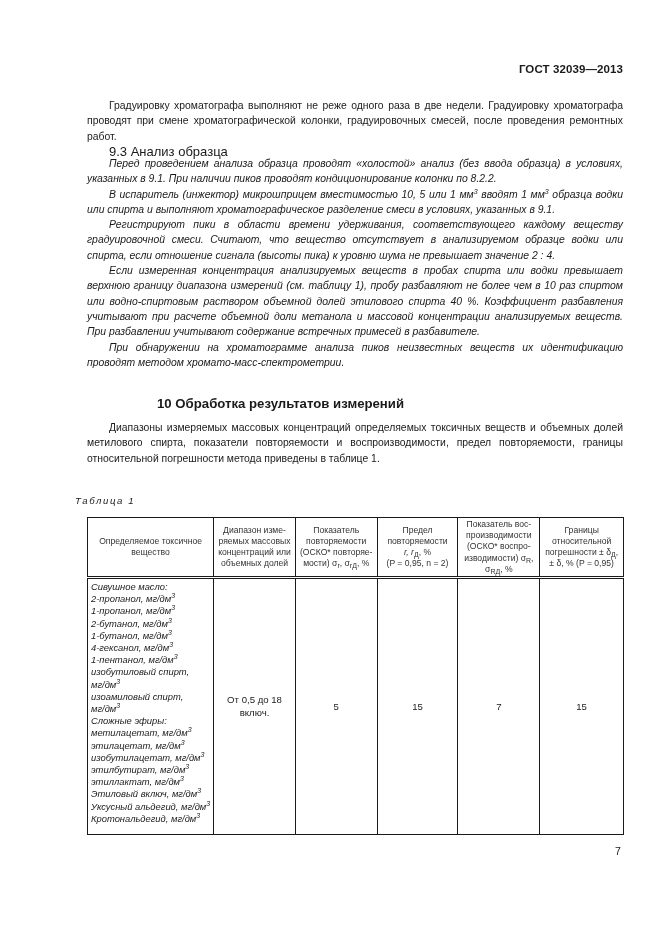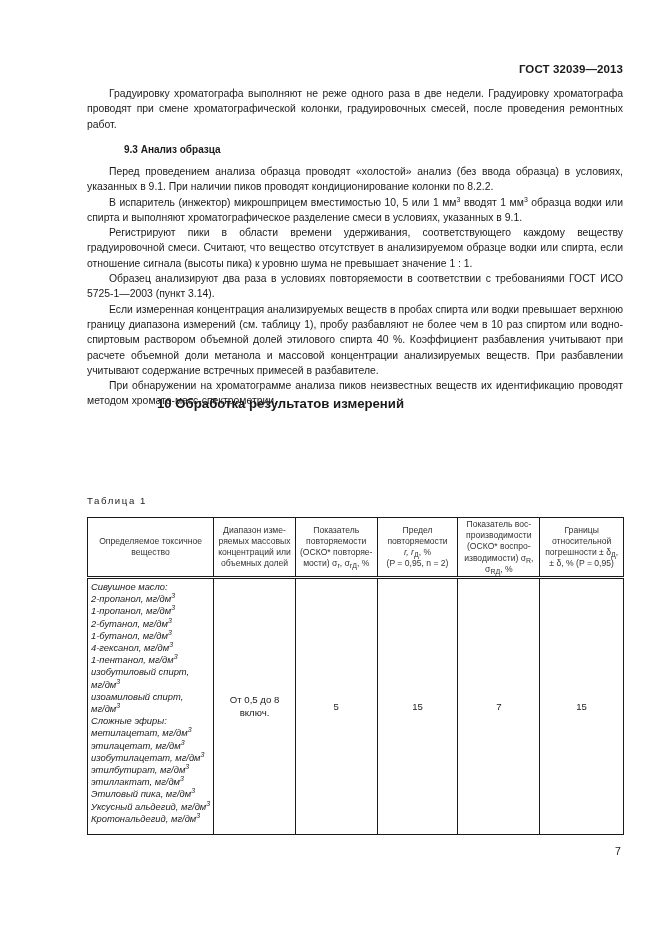--- a/index.html
+++ b/index.html
@@ -2,61 +2,61 @@
 <html><head>
 <meta charset="utf-8">
 <style>
   html, body { margin: 0; padding: 0; background: #ffffff; }
   body { width: 661px; height: 935px; position: relative; overflow: hidden;
          font-family: "Liberation Sans", sans-serif; color: #1a1a1a; }
   .page { position: absolute; left: 0; top: 0; width: 661px; height: 783px; margin-left: 40px; }
   .hdr { position: absolute; right: 78px; top: 63px; font-weight: bold; font-size: 11.5px; letter-spacing: 0.1px; }
   .txt { position: absolute; left: 47px; width: 536px; font-size: 10.4px; line-height: 15.3px; text-align: justify; }
   .txt p { margin: 0; text-indent: 22px; }
-  .h3 { position: absolute; left: 84px; font-weight: bold; font-size: 10px; }
+  .h3 { position: absolute; left: 69px; font-weight: normal; font-size: 13px; }
   .h2 { position: absolute; left: 69px; font-weight: bold; font-size: 13.2px; }
   sup { font-size: 7px; line-height: 0; vertical-align: 4px; }
   sub { font-size: 7px; line-height: 0; vertical-align: -2px; }
-  .tcap { position: absolute; left: 47px; top: 495px; font-size: 9.6px; letter-spacing: 1.6px; }
+  .tcap { position: absolute; left: 35px; top: 495px; font-size: 9.6px; letter-spacing: 1.6px; font-style: italic; }
   table { position: absolute; left: 47px; top: 517px; border-collapse: collapse; width: 537px;
           font-size: 8.6px; }
   th, td { border: 1px solid #1a1a1a; padding: 0; }
   thead th { font-weight: normal; text-align: center; vertical-align: middle; height: 58px;
              line-height: 11.2px; color: #333; padding: 0 3px; border-bottom: 3px double #1a1a1a; }
   tbody td { vertical-align: middle; text-align: center; font-size: 9.6px; height: 253px; }
   td.subst { text-align: left; vertical-align: top; padding: 2px 3px 0 3px; line-height: 12.2px; font-size: 9.4px; }
   td.subst div { white-space: nowrap; font-style: italic; }
   table { border: 1.5px solid #1a1a1a; }
   .pnum { position: absolute; left: 575px; top: 845px; font-size: 10.5px; }
 </style>
 </head>
 <body>
 
 <div class="page">
 
   <div class="hdr">ГОСТ 32039—2013</div>
 
-  <div class="txt" style="top:86px;">
+  <div class="txt" style="top:98px;">
     <p>Градуировку хроматографа выполняют не реже одного раза в две недели. Градуировку хроматографа проводят при смене хроматографической колонки, градуировочных смесей, после проведения ремонтных работ.</p>
   </div>
 
   <div class="h3" style="top:144px;">9.3 Анализ образца</div>
 
-  <div class="txt" style="top:164px;">
+  <div class="txt" style="top:156px;font-style:italic;">
     <p>Перед проведением анализа образца проводят «холостой» анализ (без ввода образца) в условиях, указанных в 9.1. При наличии пиков проводят кондиционирование колонки по 8.2.2.</p>
     <p><span>В испаритель (инжектор) микрошприцем вместимостью 10, 5 или 1 мм</span><sup>3</sup><span> вводят 1 мм</span><sup>3</sup><span> образца водки или спирта и выполняют хроматографическое разделение смеси в условиях, указанных в 9.1.</span></p>
-    <p>Регистрируют пики в области времени удерживания, соответствующего каждому веществу градуировочной смеси. Считают, что вещество отсутствует в анализируемом образце водки или спирта, если отношение сигнала (высоты пика) к уровню шума не превышает значение 1 : 1.</p>
-    <p>Образец анализируют два раза в условиях повторяемости в соответствии с требованиями ГОСТ ИСО 5725-1—2003 (пункт 3.14).</p>
+    <p>Регистрируют пики в области времени удерживания, соответствующего каждому веществу градуировочной смеси. Считают, что вещество отсутствует в анализируемом образце водки или спирта, если отношение сигнала (высоты пика) к уровню шума не превышает значение 2 : 4.</p>
     <p>Если измеренная концентрация анализируемых веществ в пробах спирта или водки превышает верхнюю границу диапазона измерений (см. таблицу 1), пробу разбавляют не более чем в 10 раз спиртом или водно-спиртовым раствором объемной долей этилового спирта 40 %. Коэффициент разбавления учитывают при расчете объемной доли метанола и массовой концентрации анализируемых веществ. При разбавлении учитывают содержание встречных примесей в разбавителе.</p>
     <p>При обнаружении на хроматограмме анализа пиков неизвестных веществ их идентификацию проводят методом хромато-масс-спектрометрии.</p>
   </div>
 
   <div class="h2" style="top:396px;padding-left:48px;">10 Обработка результатов измерений</div>
 
   <div class="txt" style="top:420px;">
+    <p>Диапазоны измеряемых массовых концентраций определяемых токсичных веществ и объемных долей метилового спирта, показатели повторяемости и воспроизводимости, предел повторяемости, границы относительной погрешности метода приведены в таблице 1.</p>
   </div>
 
   <div class="tcap">Таблица 1</div>
 
   <table>
     <colgroup>
       <col style="width:126px">
         <col style="width:82px">
         <col style="width:82px">
       <col style="width:81px">
@@ -86,26 +86,26 @@
           <div>изобутиловый спирт,</div>
           <div><span>мг/дм</span><sup>3</sup></div>
           <div>изоамиловый спирт,</div>
           <div><span>мг/дм</span><sup>3</sup></div>
           <div>Сложные эфиры:</div>
           <div><span>метилацетат, мг/дм</span><sup>3</sup></div>
           <div><span>этилацетат, мг/дм</span><sup>3</sup></div>
           <div><span>изобутилацетат, мг/дм</span><sup>3</sup></div>
           <div><span>этилбутират, мг/дм</span><sup>3</sup></div>
           <div><span>этиллактат, мг/дм</span><sup>3</sup></div>
-          <div><span>Этиловый пика, мг/дм</span><sup>3</sup></div>
+          <div><span>Этиловый включ, мг/дм</span><sup>3</sup></div>
           <div><span>Уксусный альдегид, мг/дм</span><sup>3</sup></div>
           <div><span>Кротональдегид, мг/дм</span><sup>3</sup></div>
         </td>
         <td>
-            <div style="width:60px;margin:0 auto;line-height:12.5px;">От 0,5 до 8 включ.</div>
+            <div style="width:60px;margin:0 auto;line-height:12.5px;">От 0,5 до 18 включ.</div>
           </td>
         <td>5</td>
         <td>15</td>
         <td>7</td>
         <td>15</td>
       </tr>
     </tbody>
   </table>
 
   <div class="pnum">7</div>

